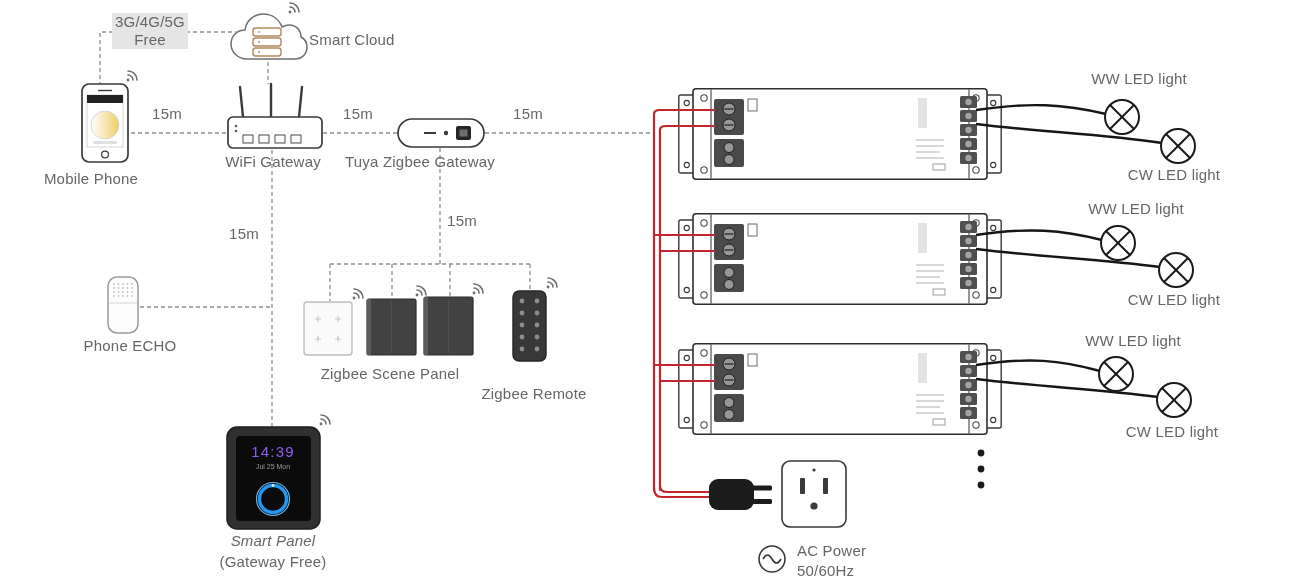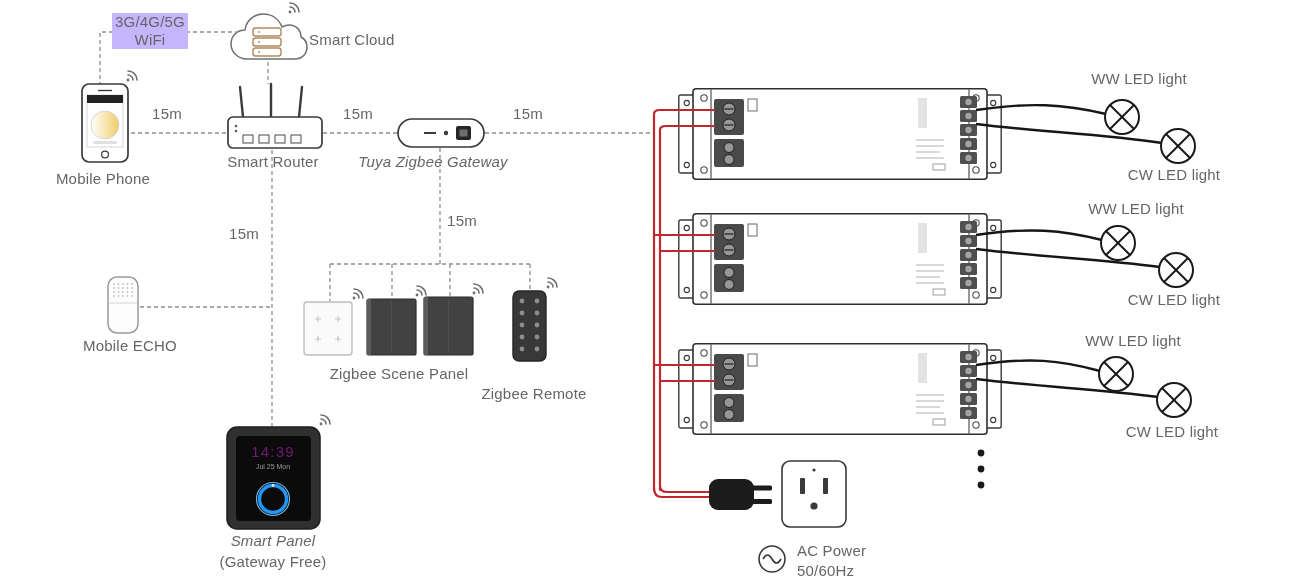--- a/index.html
+++ b/index.html
@@ -7,23 +7,23 @@
   #canvas {
     position:relative; width:1316px; height:586px; background:#ffffff;
     font-family:"Liberation Sans", sans-serif; overflow:hidden;
   }
   #art { position:absolute; left:0; top:0; }
   .lbl {
     position:absolute; font-size:15px; color:#666666;
     white-space:nowrap; letter-spacing:.2px; line-height:18px;
   }
   .lbl.center { transform:translateX(-50%); text-align:center; }
-  .lbl.bg { background:#c4b5fd; padding:0 3px; }
+  .lbl.bg { background:#e5e5e5; padding:0 3px; }
   .time {
-    position:absolute; color:#701a75; font-size:15px; letter-spacing:1.2px;
+    position:absolute; color:#8b5cf6; font-size:15px; letter-spacing:1.2px;
     transform:translateX(-50%); white-space:nowrap;
   }
   .date {
     position:absolute; color:#9a9a9a; font-size:7px;
     transform:translateX(-50%); white-space:nowrap;
   }
 </style>
 </head>
 <body>
 
@@ -287,35 +287,35 @@
     <rect x="236" y="436" width="75" height="85" rx="4" fill="#0b0b0b"></rect>
     <circle cx="273" cy="499" r="16.5" fill="none" stroke="#7ec3f2" stroke-width="1.2" opacity="0.9"></circle>
     <circle cx="273" cy="499" r="13.5" fill="none" stroke="#2196f3" stroke-width="3.4"></circle>
     <circle cx="273" cy="485.5" r="1.4" fill="#d9edff"></circle>
     <use href="#wifi-sym" transform="translate(321,424)"></use>
   </g>
 </svg>
 
 <div class="lbl center bg" style="left:150px; top:13px;">
   <div>3G/4G/5G</div>
-  <div>WiFi</div>
+  <div>Free</div>
 </div>
 <div class="lbl" style="left:309px; top:31px;">Smart Cloud</div>
-<div class="lbl center" style="left:103px; top:170px;">Mobile Phone</div>
-<div class="lbl center" style="left:273px; top:153px;">Smart Router</div>
-<div class="lbl center" style="left:433px; top:153px;font-style:italic;">Tuya Zigbee Gateway</div>
+<div class="lbl center" style="left:91px; top:170px;">Mobile Phone</div>
+<div class="lbl center" style="left:273px; top:153px;">WiFi Gateway</div>
+<div class="lbl center" style="left:420px; top:153px;">Tuya Zigbee Gateway</div>
 
 <div class="lbl center" style="left:167px; top:105px;">15m</div>
 <div class="lbl center" style="left:358px; top:105px;">15m</div>
 <div class="lbl center" style="left:528px; top:105px;">15m</div>
 <div class="lbl center" style="left:244px; top:225px;">15m</div>
 <div class="lbl center" style="left:462px; top:212px;">15m</div>
 
-<div class="lbl center" style="left:130px; top:337px;">Mobile ECHO</div>
-<div class="lbl center" style="left:399px; top:365px;text-align:center;">Zigbee Scene Panel</div>
+<div class="lbl center" style="left:130px; top:337px;">Phone ECHO</div>
+<div class="lbl center" style="left:390px; top:365px;text-align:center;">Zigbee Scene Panel</div>
 <div class="lbl center" style="left:534px; top:365px;margin-top:20px;">Zigbee Remote</div>
 <div class="lbl center" style="left:273px; top:532px;font-style:italic;">Smart Panel</div>
 <div class="lbl center" style="left:273px; top:553px;">(Gateway Free)</div>
 
 <div class="lbl" style="left:797px; top:541px; line-height:20px;">
   <div>AC Power</div>
   <div>50/60Hz</div>
 </div>
 
 <div class="lbl center" style="left:1139px; top:70px;">WW LED light</div>

